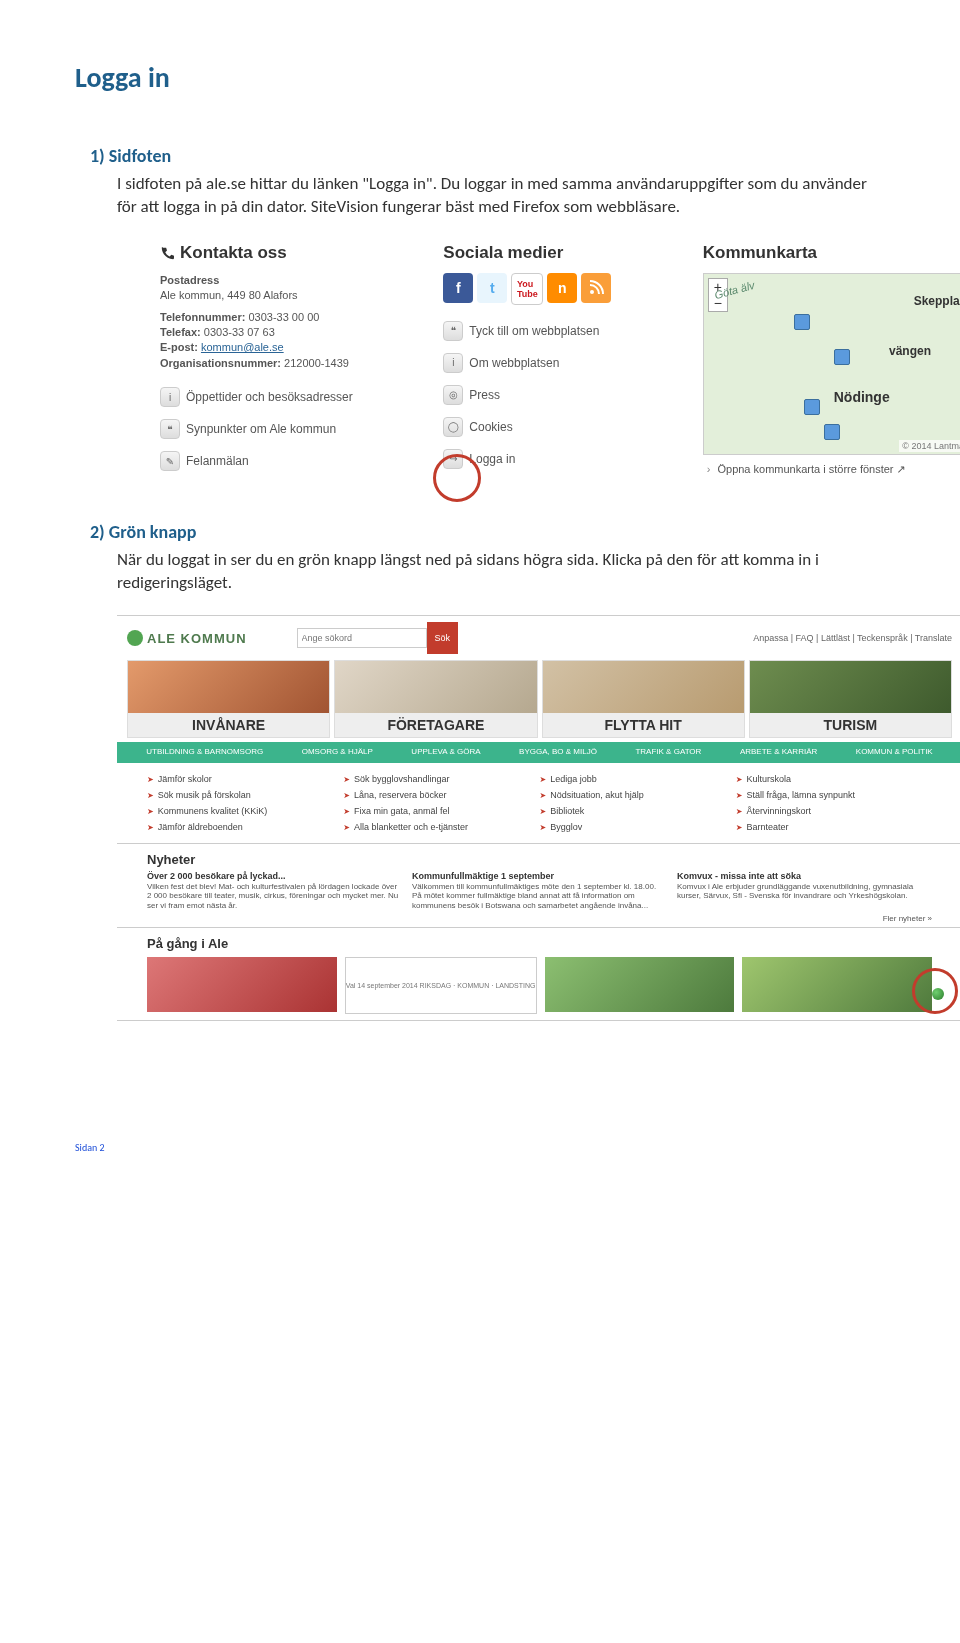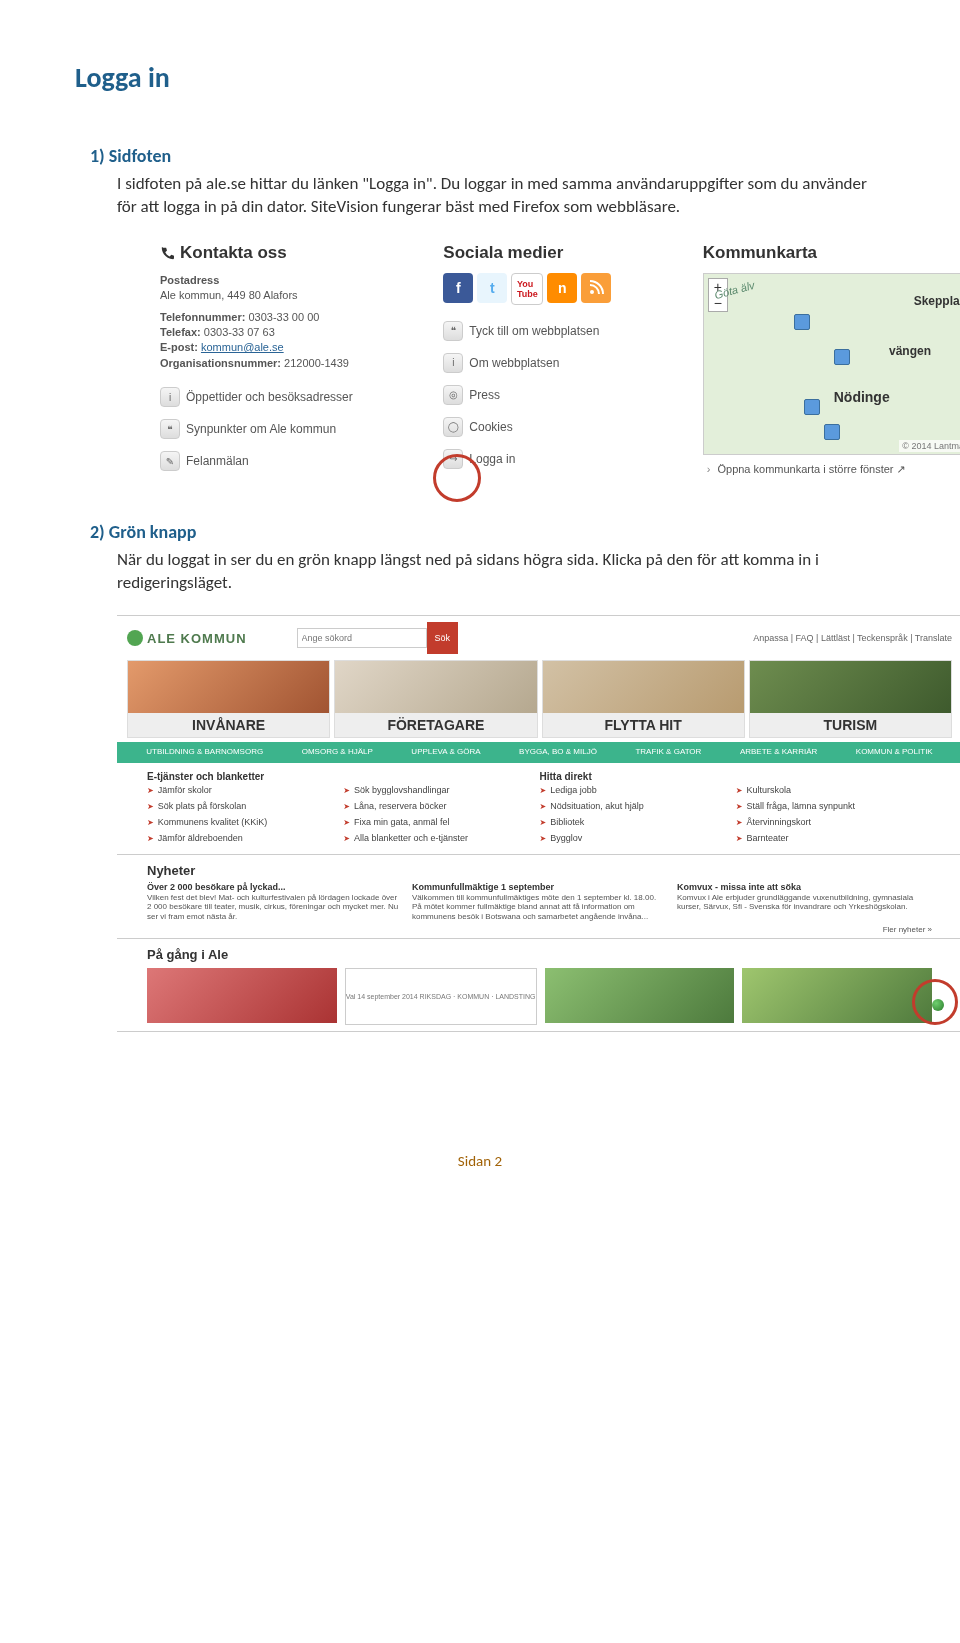--- a/index.html
+++ b/index.html
@@ -289,23 +289,22 @@
     width: 12px; height: 12px;
     background: radial-gradient(circle at 35% 35%, #6fd06f, #2a7a2a);
     border-radius: 50%;
   }
   .red-circle.dot-c {
     right: 4px;
     bottom: 6px;
     width: 40px; height: 40px;
   }
   .pagefoot {
-    text-align:center;
-    font-size:15px;
-    color:#a16207;
+    font-size:10px;
+    color:#1d4ed8;
     margin-top: 120px;
   }
 </style>
 </head>
 <body>
 
 <div class="page">
 
   <h1 class="title">Logga in</h1>
 
@@ -453,30 +452,26 @@
       <span>UTBILDNING &amp; BARNOMSORG</span>
       <span>OMSORG &amp; HJÄLP</span>
       <span>UPPLEVA &amp; GÖRA</span>
       <span>BYGGA, BO &amp; MILJÖ</span>
       <span>TRAFIK &amp; GATOR</span>
       <span>ARBETE &amp; KARRIÄR</span>
       <span>KOMMUN &amp; POLITIK</span>
     </div>
 
     <div class="s2-links">
-      <div class="hdrow">
-        <div class="hd" style="flex:2">E-tjänster och blanketter</div>
-        <div class="hd" style="flex:2">Hitta direkt</div>
-      </div>
       <div class="grid" id="qgrid">
           <div class="cell">Jämför skolor</div>
           <div class="cell">Sök bygglovshandlingar</div>
           <div class="cell">Lediga jobb</div>
           <div class="cell">Kulturskola</div>
-          <div class="cell">Sök plats på förskolan</div>
+          <div class="cell">Sök musik på förskolan</div>
           <div class="cell">Låna, reservera böcker</div>
           <div class="cell">Nödsituation, akut hjälp</div>
           <div class="cell">Ställ fråga, lämna synpunkt</div>
           <div class="cell">Kommunens kvalitet (KKiK)</div>
           <div class="cell">Fixa min gata, anmäl fel</div>
           <div class="cell">Bibliotek</div>
           <div class="cell">Återvinningskort</div>
           <div class="cell">Jämför äldreboenden</div>
           <div class="cell">Alla blanketter och e-tjänster</div>
           <div class="cell">Bygglov</div>

